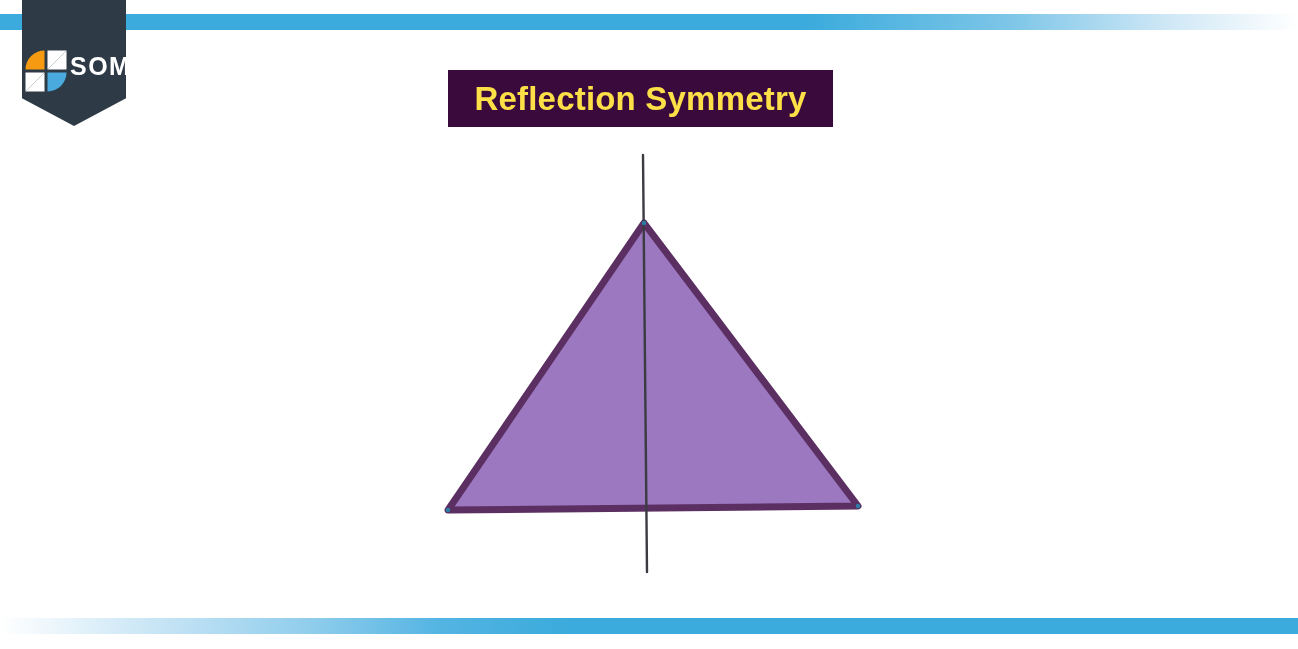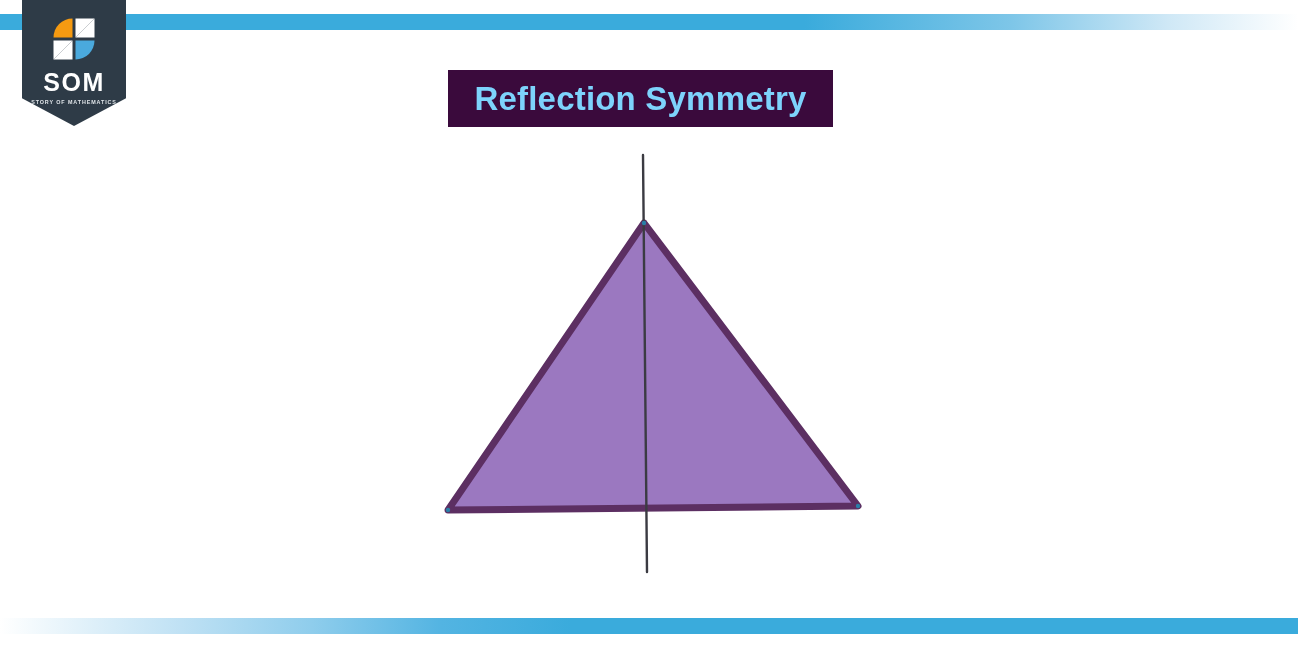--- a/index.html
+++ b/index.html
@@ -47,21 +47,20 @@
   .logo-badge {
     position: absolute;
     left: 22px;
     top: 0;
     width: 104px;
     height: 126px;
     background: #2e3b47;
     -webkit-clip-path: polygon(0 0, 100% 0, 100% 78%, 50% 100%, 0 78%);
     clip-path: polygon(0 0, 100% 0, 100% 78%, 50% 100%, 0 78%);
     display: flex;
-    flex-direction: column;
     align-items: center;
   }
   .logo-mark {
     margin-top: 15px;
     width: 48px;
     height: 48px;
     position: relative;
   }
   .logo-text {
     color: #ffffff;
@@ -87,21 +86,21 @@
     left: 448px;
     top: 70px;
     width: 385px;
     height: 57px;
     background: #3a0a3c;
     display: flex;
     align-items: center;
     justify-content: center;
   }
   .title-text {
-    color: #7dd3fc;
+    color: #fde047;
     font-size: 33px;
     font-weight: bold;
     letter-spacing: 0.2px;
     font-family: "Liberation Sans", sans-serif;
     white-space: nowrap;
   }
 
   
   .figure {
     position: absolute;

